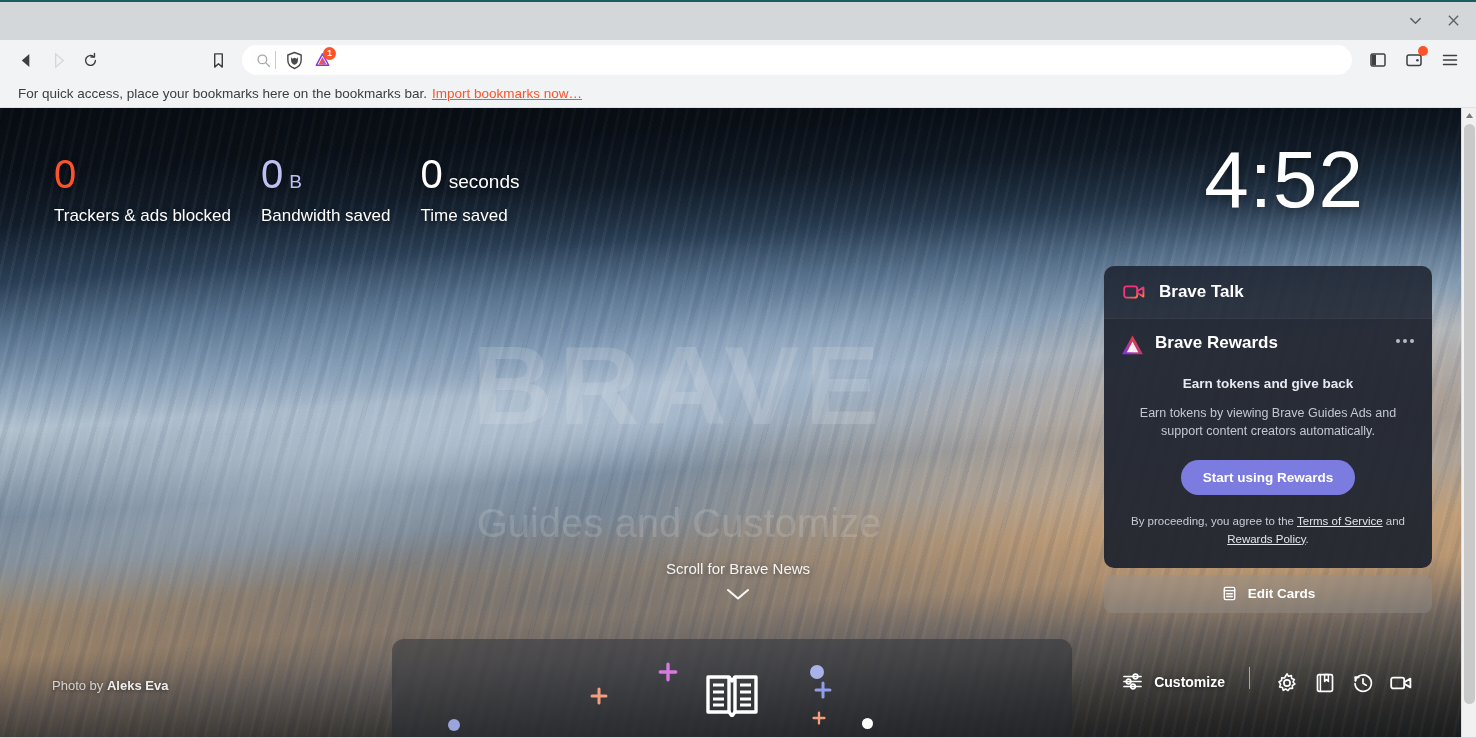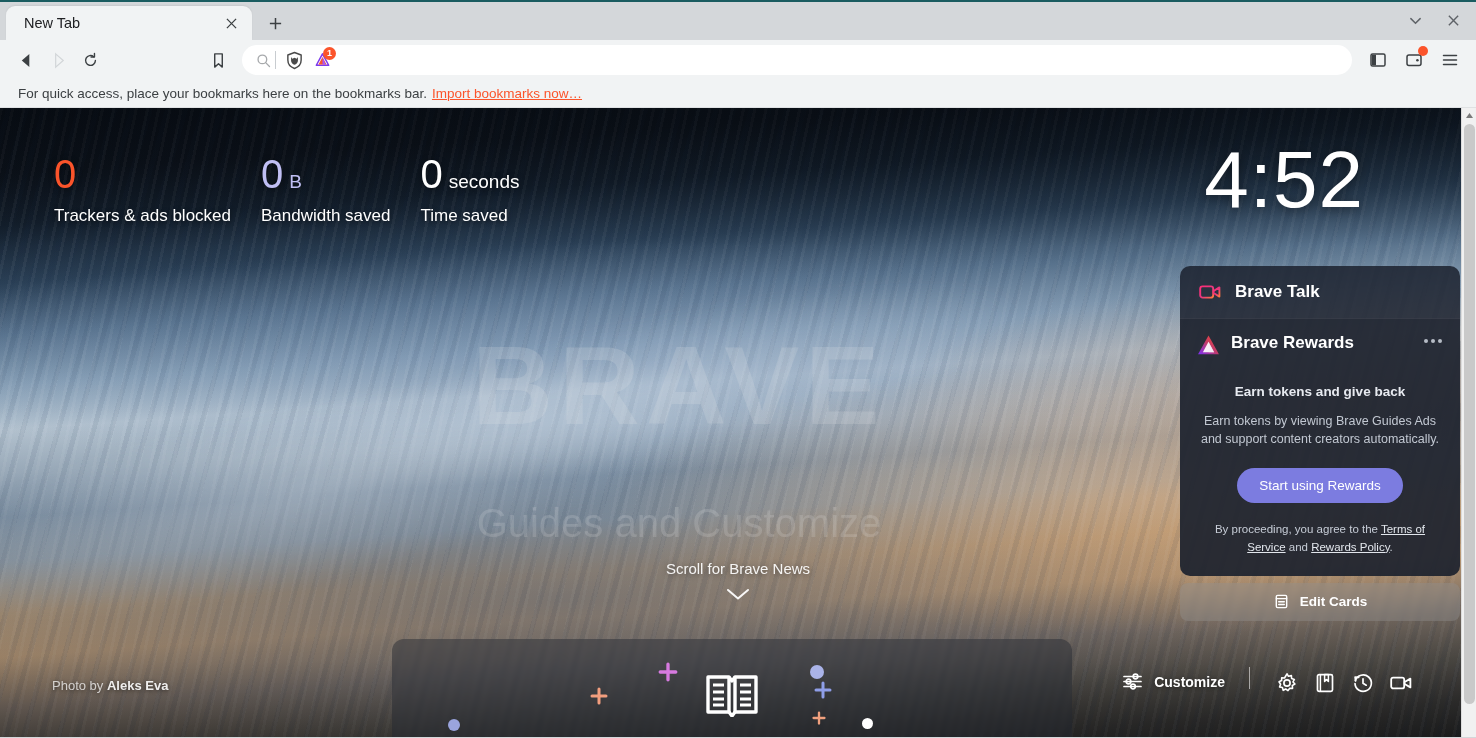--- a/index.html
+++ b/index.html
@@ -214,54 +214,54 @@
   
   .clock {
     position: absolute; right: 112px; top: 32px;
     font-size: 80px; font-weight: 300; color: #fff;
     letter-spacing: 1px; line-height: 1;
     text-shadow: 0 2px 12px rgba(0,0,0,.45);
   }
 
   
   .card-stack {
-    position: absolute; right: 16px; top: 158px;
-    width: 280px;
+    position: absolute; right: 44px; top: 158px;
+    width: 328px;
   }
   .card-talk {
     background: rgba(28,34,46,.86);
     border-radius: 10px 10px 0 0;
     padding: 14px 18px;
     display: flex; align-items: center; gap: 13px;
     cursor: pointer;
   }
   .card-talk-title { font-size: 17px; font-weight: bold; color: #fff; }
   .card-rewards {
     background: rgba(28,34,46,.92);
     border-radius: 0 0 10px 10px;
     padding: 14px 16px 20px;
     border-top: 1px solid rgba(255,255,255,.07);
   }
   .rw-head { display: flex; align-items: flex-start; gap: 10px; position: relative; }
   .rw-title { font-size: 17px; font-weight: bold; color: #fff; flex: 1; }
   .rw-menu { cursor: pointer; display: flex; gap: 3px; padding: 6px 2px; }
   .rw-menu i { width: 4px; height: 4px; background: #b6bcc6; border-radius: 50%; display: block; }
   .rw-sub {
-    margin-top: 26px; text-align: center;
+    margin-top: 18px; text-align: center;
     font-size: 13.5px; font-weight: bold; color: #e7eaf0;
   }
   .rw-body {
     margin-top: 13px; text-align: center;
     font-size: 12.5px; line-height: 1.45; color: #c2c8d2;
     padding: 0 4px;
   }
   .rw-btn {
     display: block; margin: 20px auto 0;
     background: #7c7ce0;
-    color: #fff; font-size: 13.5px; font-weight: normal;
+    color: #fff; font-size: 13.5px; font-weight: bold;
     border: none; border-radius: 20px;
     padding: 10px 22px; cursor: pointer;
   }
   .rw-tos {
     margin-top: 18px; text-align: center;
     font-size: 11.5px; line-height: 1.5; color: #c6ccd6;
     padding: 0 2px;
   }
   .rw-tos a { color: #e2e6ec; text-decoration: underline; cursor: pointer; }
   .edit-cards {
@@ -339,35 +339,20 @@
   .vscroll .thumb {
     position: absolute; top: 16px; left: 2px;
     width: 11px; height: 580px;
     background: #c9c9c9; border-radius: 6px;
   }
 </style>
 </head>
 <body>
 
 <div class="titlebar">
-  <div class="tab-strip">
-    <div class="tab">
-      <div class="tab-title">New Tab</div>
-      <div class="tab-close">
-        <svg viewBox="0 0 12 12">
-            <path d="M1 1 L11 11 M11 1 L1 11" stroke="#3c4043" stroke-width="1.4" fill="none"></path>
-          </svg>
-      </div>
-    </div>
-    <div class="newtab-btn">
-      <svg viewBox="0 0 16 16">
-          <path d="M8 2 V14 M2 8 H14" stroke="#3c4043" stroke-width="1.6" fill="none"></path>
-        </svg>
-    </div>
-  </div>
   <div class="win-ctrls">
     <div class="win-btn">
       <svg viewBox="0 0 14 14">
           <path d="M2 5 L7 10 L12 5" stroke="#5f6368" stroke-width="1.6" fill="none" stroke-linecap="round"></path>
         </svg>
     </div>
     <div class="win-btn">
       <svg viewBox="0 0 14 14">
           <path d="M2 2 L12 12 M12 2 L2 12" stroke="#5f6368" stroke-width="1.5" fill="none"></path>
         </svg>

